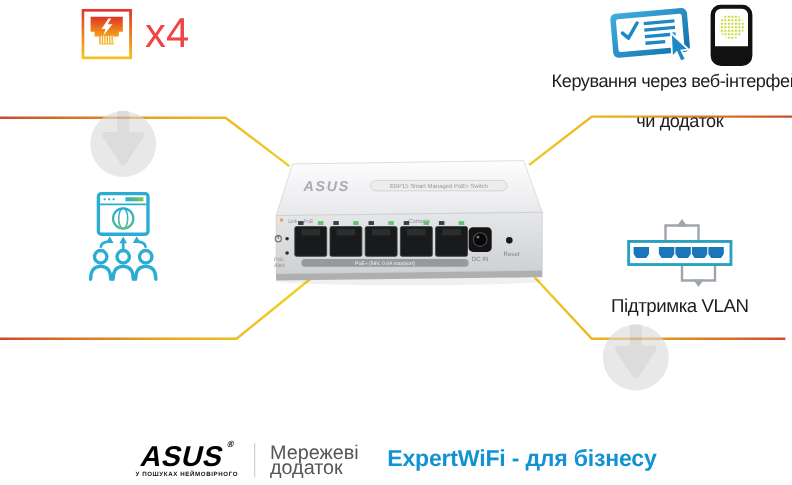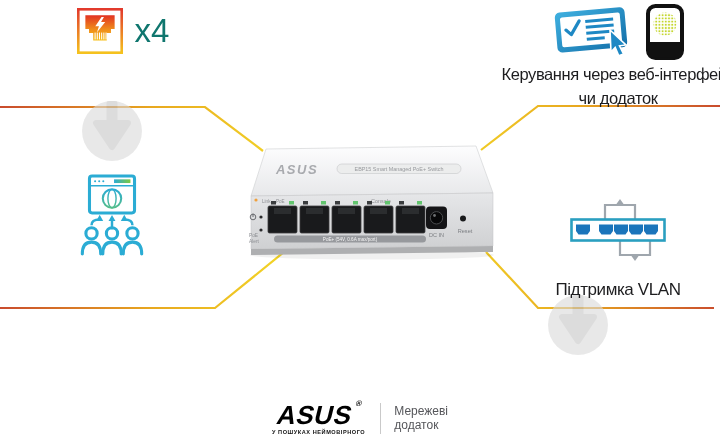--- a/index.html
+++ b/index.html
@@ -9,38 +9,38 @@
   }
   .abs{position:absolute;}
   .callout{display:flex;flex-direction:column;align-items:center;}
   .callout .label{
     font-size:17px;letter-spacing:-0.4px;color:#1d1d1f;white-space:nowrap;
     text-align:center;line-height:20px;
   }
   .icon-row{display:flex;align-items:center;}
   #poe-callout{left:36px;top:8px;width:174px;}
   #poe-callout .icon-row{gap:12px;}
-  #poe-callout .mult{font-size:33px;color:#0f766e;letter-spacing:0;}
+  #poe-callout .mult{font-size:38px;color:#ef4444;letter-spacing:0;}
   #poe-callout .label{margin-top:9px;}
   #mgmt-callout{left:508px;top:4px;width:220px;}
   #mgmt-callout .icon-row{gap:2px;align-items:flex-start;}
   #mgmt-callout .label{margin-top:4px;font-size:16.5px;}
   #igmp-callout{left:26px;top:174px;width:172px;}
   #igmp-callout .label{margin-top:8px;}
   #vlan-callout{left:532px;top:196px;width:172px;}
-  #vlan-callout .label{margin-top:16px;}
+  #vlan-callout .label{margin-top:5px;}
   #overlay{left:0;top:0;}
   
   #footer{left:0;bottom:5px;width:720px;display:flex;align-items:center;justify-content:center;}
   #asus-logo{display:flex;flex-direction:column;align-items:center;line-height:1;}
   #asus-word{font-weight:bold;font-size:26px;color:#000;transform:skewX(-14deg);letter-spacing:0.5px;}
   #asus-word sup{font-size:8px;vertical-align:18px;margin-left:1px;}
   #asus-tagline{font-size:5.6px;font-weight:bold;letter-spacing:0.55px;color:#111;margin-top:2px;white-space:nowrap;}
   #footer-divider{width:1px;height:31px;background:#c9c9c9;margin:0 13px 0 15px;}
-  #division{font-size:12px;color:#55565a;line-height:14px;}
+  #division{font-size:18px;color:#55565a;line-height:14px;}
   #product-line{font-size:21px;font-weight:bold;color:#1193d3;margin-left:26px;letter-spacing:-0.2px;white-space:nowrap;}
 </style>
 </head>
 <body>
 
 <div id="stage">
 
   <svg id="overlay" class="abs" width="720" height="441" viewBox="0 0 720 441">
     <defs>
       <linearGradient id="lineL" gradientUnits="userSpaceOnUse" x1="0" y1="0" x2="275" y2="0">
@@ -204,21 +204,21 @@
           <pattern id="dots" width="3.2" height="3.2" patternUnits="userSpaceOnUse">
             <circle cx="1.6" cy="1.6" r="1.05" fill="#c5d630"></circle>
           </pattern>
         </defs>
         <rect x="3" y="2" width="34" height="52" rx="7.5" fill="#fff" stroke="#111" stroke-width="4"></rect>
         <path d="M3.6,38 H36.4 V46.8 Q36.4,53.6 29.6,53.6 H10.4 Q3.6,53.6 3.6,46.8 Z" fill="#111"></path>
         <circle cx="20" cy="20" r="11.5" fill="url(#dots)"></circle>
       </svg>
     </div>
     <div class="label">Керування через веб-інтерфейс</div>
-    <div class="label" style="margin-top:4px;">чи додаток</div>
+    <div class="label" style="margin-top:16px;">чи додаток</div>
   </div>
 
   <div id="igmp-callout" class="abs callout">
     <svg width="86" height="84" viewBox="0 0 84 82">
       <defs>
         <linearGradient id="tg" x1="0" y1="0" x2="1" y2="0">
           <stop offset="0" stop-color="#2bacd4"></stop>
             <stop offset="1" stop-color="#7ec93f"></stop>
         </linearGradient>
         <linearGradient id="tg2" x1="0" y1="0" x2="0" y2="1">
@@ -286,15 +286,16 @@
   <div id="footer" class="abs">
     <div id="asus-logo">
       <div id="asus-word"><span>ASUS</span><sup>®</sup></div>
       <div id="asus-tagline">У ПОШУКАХ НЕЙМОВІРНОГО</div>
     </div>
     <div id="footer-divider"></div>
     <div id="division">
       <div>Мережеві</div>
       <div>додаток</div>
     </div>
+    <div id="product-line">ExpertWiFi - для бізнесу</div>
   </div>
 
 </div>
 
 </body></html>

